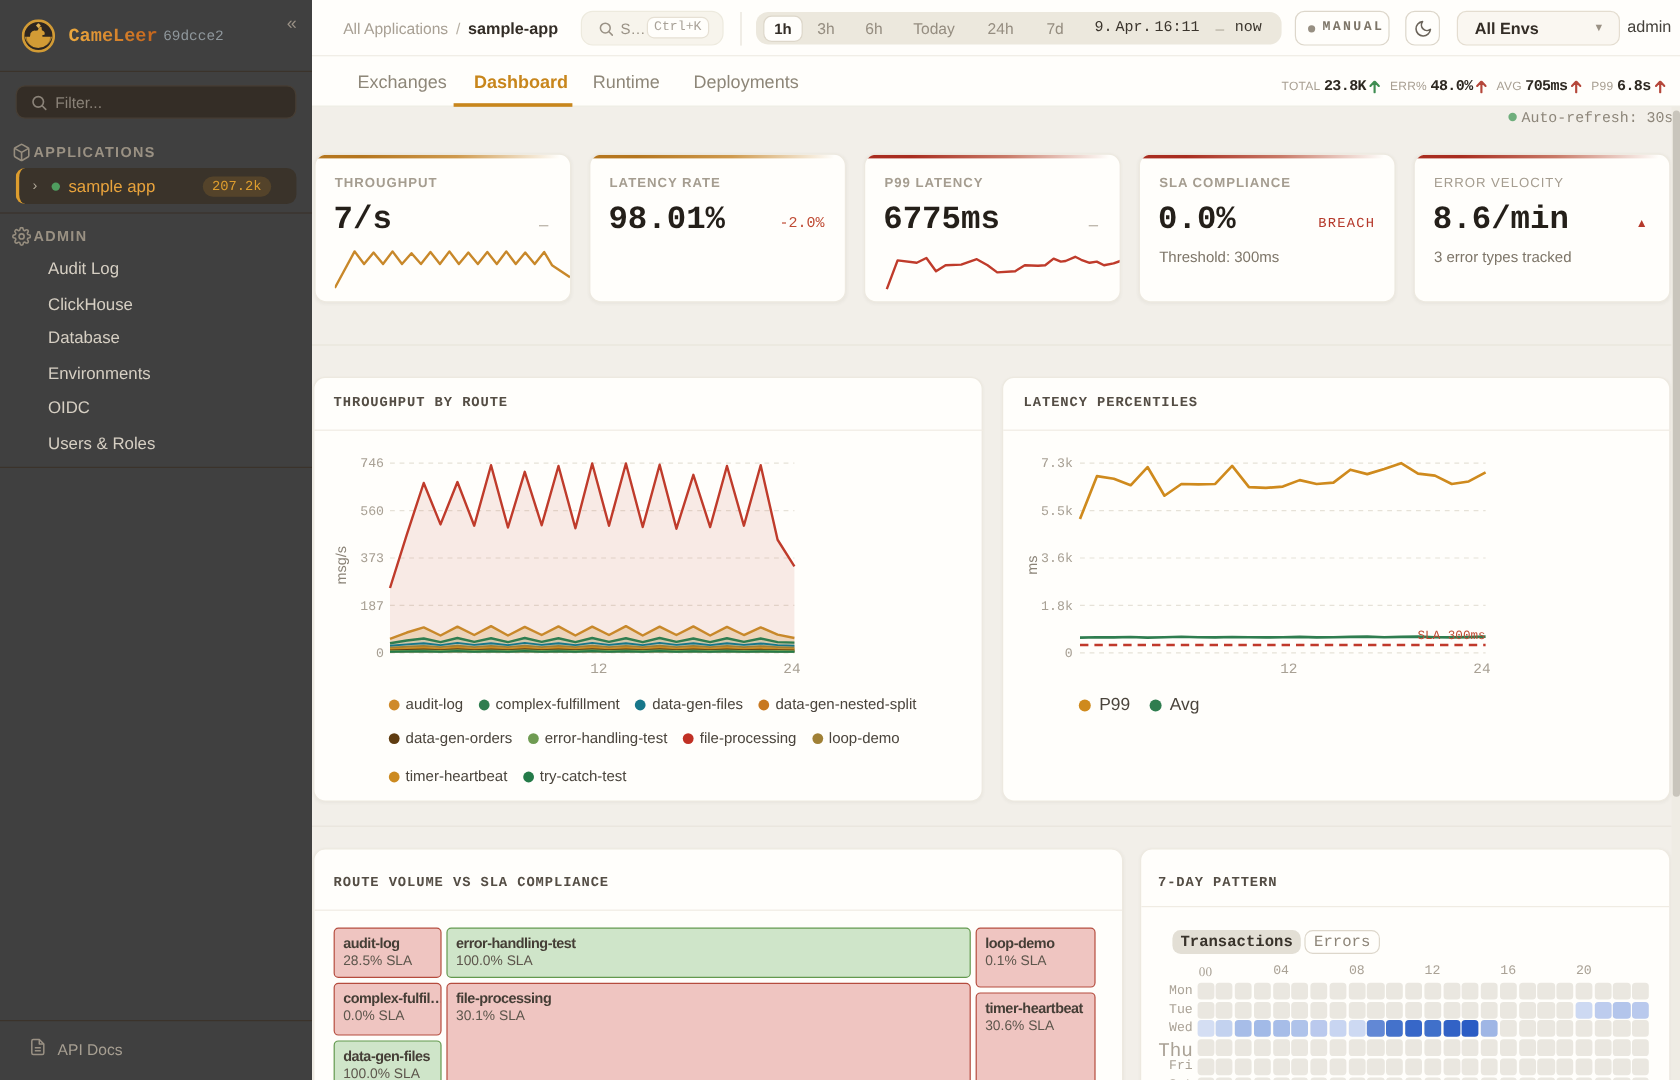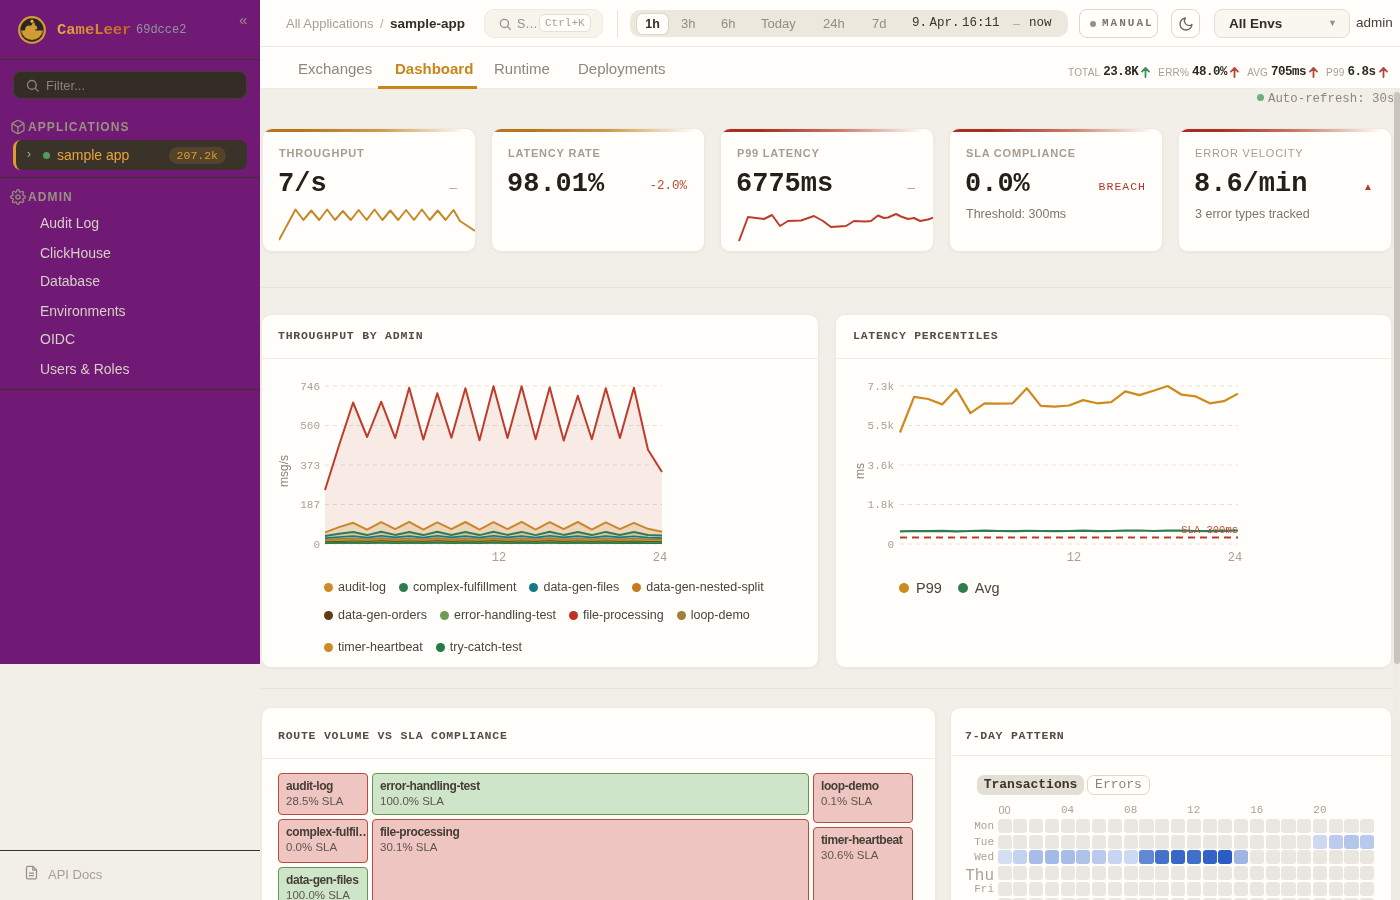--- a/index.html
+++ b/index.html
@@ -6,21 +6,21 @@
 .abs { position:absolute; }
 #app { position:relative; width:1400px; height:900px; background:#f2efe9; overflow:hidden; }
 .mono { font-family:"Liberation Mono", monospace; }
 .card { position:absolute; background:#fffefb; border:1px solid #ede9e0; border-radius:10px;
         box-shadow:0 1px 3px rgba(60,50,30,0.05); }
 .ctitle { font-family:"Liberation Mono", monospace; font-size:11.5px; font-weight:bold; letter-spacing:0.75px; color:#544d44; }
 </style></head>
 <body>
 <div id="app">
 
-  <div class="abs" style="left:0;top:0;width:260px;height:664px;background:#701a75">
+  <div class="abs" style="left:0;top:0;width:260px;height:900px;background:#404040">
     <div class="abs" style="left:18px;top:16px"><svg width="28" height="28" viewBox="0 0 28 28">
           <circle cx="14" cy="14" r="12.8" fill="#2d2620" stroke="#d29b35" stroke-width="2.2"></circle>
           <path d="M 2.7,14.6 A 11.5,11.5 0 0 0 25.3,14.6 Z" fill="#d29b35"></path>
           <path d="M6.8,15.8 L7.4,11.8 Q9.2,8.8 12,9.7 L13.6,9.3 Q14.4,5.8 16.6,6.5 L16.9,9.2 Q20,10.2 19.1,13 L17.2,13.4 L17.6,15.8 Z" fill="#d29b35"></path>
           <path d="M14,2.9 L16,5.2 L14,7.5 L12,5.2 Z" fill="#dfb257"></path>
           <circle cx="14" cy="14" r="10.4" fill="none" stroke="#2d2620" stroke-width="0.7" opacity="0.45"></circle>
         </svg></div>
     <div class="abs mono" style="left:57px;top:21px;font-size:15.5px;font-weight:bold;background:linear-gradient(90deg,#eca93f,#c4641c);-webkit-background-clip:text;background-clip:text;color:transparent">CameLeer</div>
     <div class="abs mono" style="left:136px;top:23px;font-size:12px;color:#8f979c">69dcce2</div>
     <div class="abs" style="left:239px;top:11px;font-size:15px;color:#9a9186">«</div>
@@ -190,21 +190,21 @@
 
   <div class="card" style="left:1178px;top:128px;width:214px;height:124px;overflow:hidden">
     <div class="abs" style="left:0;top:0;width:214px;height:3px;background:linear-gradient(90deg,#a92d20 18%,#c97a68 55%,rgba(255,255,255,0) 95%)"></div>
     <div class="abs" style="left:16px;top:18px;font-size:11px;letter-spacing:0.8px;color:#a59d90;font-weight:normal">ERROR VELOCITY</div>
     <div class="abs mono" style="left:15px;top:40px;font-size:27px;font-weight:bold;color:#241f19">8.6/min</div>
     <div class="abs" style="right:18px;top:52px;font-size:10px;color:#b5392b">▲</div>
     <div class="abs" style="left:16px;top:78px;font-size:12.5px;color:#7d7568">3 error types tracked</div>
   </div>
 
   <div class="card" style="left:261px;top:314px;width:558px;height:354px">
-    <div class="abs ctitle" style="left:16px;top:14px">THROUGHPUT BY ADMIN</div>
+    <div class="abs ctitle" style="left:16px;top:14px">THROUGHPUT BY ROUTE</div>
     <div class="abs" style="left:0;top:43px;width:558px;height:1px;background:#f0ece3"></div>
     <svg class="abs" style="left:0;top:0" width="558" height="354" viewBox="0 0 558 354">
       <line x1="63.0" y1="71.0" x2="400.0" y2="71.0" stroke="#e6e2d8" stroke-width="1" stroke-dasharray="4 4"></line>
 <line x1="63.0" y1="110.5" x2="400.0" y2="110.5" stroke="#e6e2d8" stroke-width="1" stroke-dasharray="4 4"></line>
 <line x1="63.0" y1="150.0" x2="400.0" y2="150.0" stroke="#e6e2d8" stroke-width="1" stroke-dasharray="4 4"></line>
 <line x1="63.0" y1="189.5" x2="400.0" y2="189.5" stroke="#e6e2d8" stroke-width="1" stroke-dasharray="4 4"></line>
 <line x1="63.0" y1="229.0" x2="400.0" y2="229.0" stroke="#e6e2d8" stroke-width="1" stroke-dasharray="4 4"></line>
       <text x="58" y="74.5" text-anchor="end" font-family="&quot;Liberation Mono&quot;, monospace" font-size="11" fill="#a8a094">746</text>
 <text x="58" y="114.0" text-anchor="end" font-family="&quot;Liberation Mono&quot;, monospace" font-size="11" fill="#a8a094">560</text>
 <text x="58" y="153.5" text-anchor="end" font-family="&quot;Liberation Mono&quot;, monospace" font-size="11" fill="#a8a094">373</text>
@@ -351,21 +351,21 @@
     <div class="abs ctitle" style="left:14px;top:21px">7-DAY PATTERN</div>
     <div class="abs" style="left:0;top:47px;width:442px;height:1px;background:#f0ece3"></div>
     <div class="abs mono" style="left:26px;top:67px;width:107px;height:20px;background:#e3dfd5;border-radius:7px;text-align:center;line-height:20px;font-size:13px;font-weight:bold;color:#39332b">Transactions</div>
     <div class="abs mono" style="left:136px;top:67px;width:63px;height:20px;border:1px solid #ddd7cb;border-radius:7px;text-align:center;line-height:18px;font-size:13px;color:#8d8578">Errors</div>
     <div style="position:absolute;left:14px;top:112.0px;width:29px;text-align:right;font-family:'Liberation Mono',monospace;font-size:11px;color:#aaa296">Mon</div>
 <div style="position:absolute;left:14px;top:127.7px;width:29px;text-align:right;font-family:'Liberation Mono',monospace;font-size:11px;color:#aaa296">Tue</div>
 <div style="position:absolute;left:14px;top:143.4px;width:29px;text-align:right;font-family:'Liberation Mono',monospace;font-size:11px;color:#aaa296">Wed</div>
 <div style="position:absolute;left:14px;top:159.1px;width:29px;text-align:right;font-family:'Liberation Mono',monospace;font-size:16px;color:#aaa296">Thu</div>
 <div style="position:absolute;left:14px;top:174.8px;width:29px;text-align:right;font-family:'Liberation Mono',monospace;font-size:11px;color:#aaa296">Fri</div>
 <div style="position:absolute;left:14px;top:190.5px;width:29px;text-align:right;font-family:'Liberation Mono',monospace;font-size:11px;color:#aaa296">Sat</div>
-<div style="position:absolute;left:36.5px;top:96px;width:34px;text-align:center;font-family:Liberation Sans, sans-serif;font-size:11px;color:#aaa296">00</div>
+<div style="position:absolute;left:36.5px;top:96px;width:34px;text-align:center;font-family:Liberation Serif, serif;font-size:11px;color:#aaa296">00</div>
 <div style="position:absolute;left:99.6px;top:96px;width:34px;text-align:center;font-family:'Liberation Mono',monospace;font-size:11px;color:#aaa296">04</div>
 <div style="position:absolute;left:162.7px;top:96px;width:34px;text-align:center;font-family:'Liberation Mono',monospace;font-size:11px;color:#aaa296">08</div>
 <div style="position:absolute;left:225.7px;top:96px;width:34px;text-align:center;font-family:'Liberation Mono',monospace;font-size:11px;color:#aaa296">12</div>
 <div style="position:absolute;left:288.8px;top:96px;width:34px;text-align:center;font-family:'Liberation Mono',monospace;font-size:11px;color:#aaa296">16</div>
 <div style="position:absolute;left:351.9px;top:96px;width:34px;text-align:center;font-family:'Liberation Mono',monospace;font-size:11px;color:#aaa296">20</div>
 <div style="position:absolute;left:46.5px;top:111.0px;width:14.2px;height:14px;border-radius:3px;background:#eae7e0"></div>
 <div style="position:absolute;left:62.3px;top:111.0px;width:14.2px;height:14px;border-radius:3px;background:#eae7e0"></div>
 <div style="position:absolute;left:78.0px;top:111.0px;width:14.2px;height:14px;border-radius:3px;background:#eae7e0"></div>
 <div style="position:absolute;left:93.8px;top:111.0px;width:14.2px;height:14px;border-radius:3px;background:#eae7e0"></div>
 <div style="position:absolute;left:109.6px;top:111.0px;width:14.2px;height:14px;border-radius:3px;background:#eae7e0"></div>

